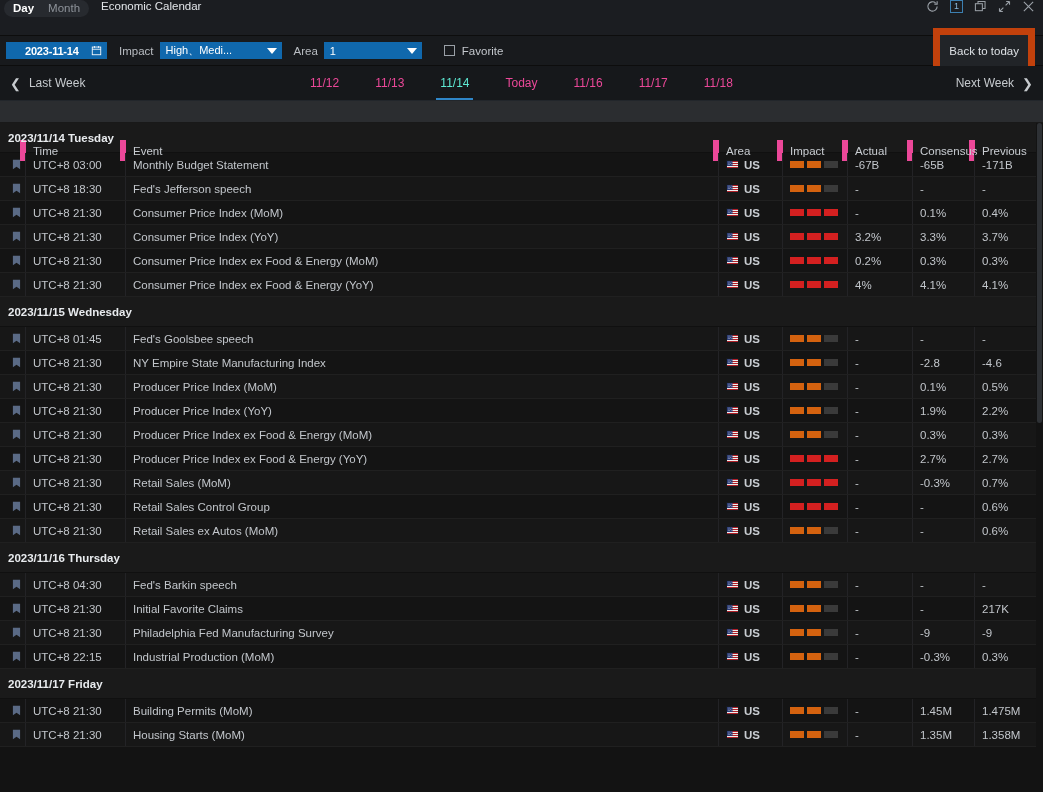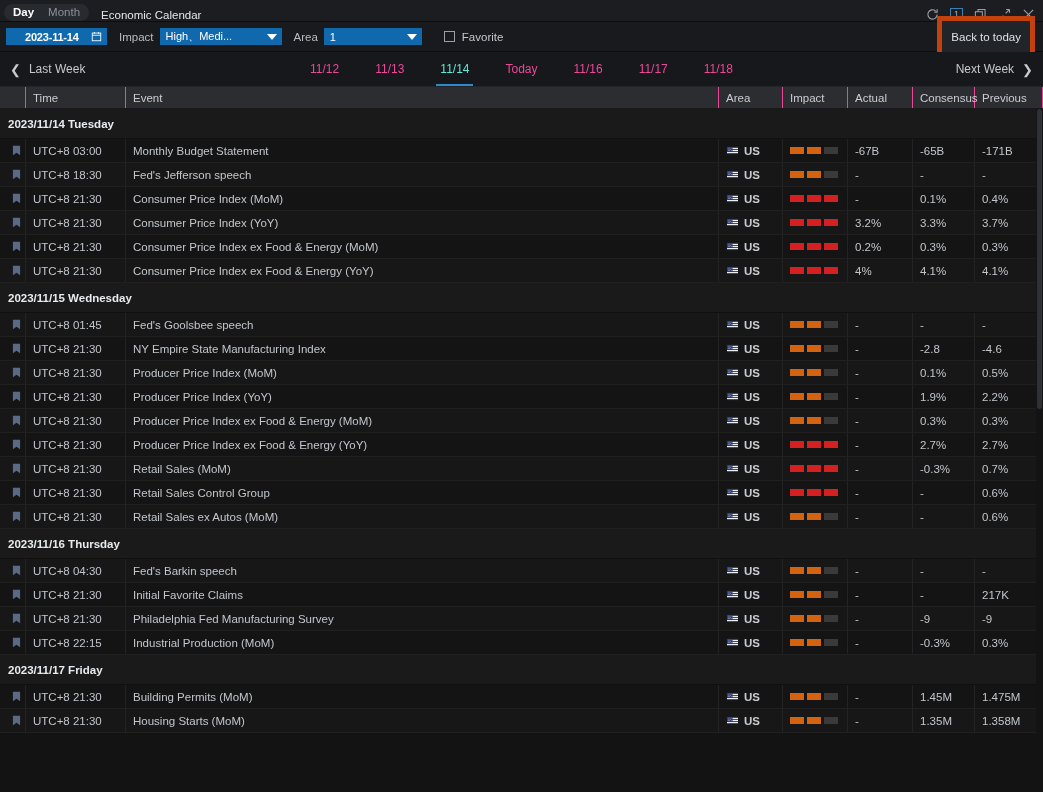--- a/index.html
+++ b/index.html
@@ -6,25 +6,25 @@
   html, body {
     width: 1043px; height: 792px;
     background: #131313;
     font-family: "Liberation Sans", sans-serif;
     color: #cfd2d6;
     overflow: hidden;
   }
 
   
   .titlebar {
-    height: 22px;
+    height: 36px;
     background: #1b1d21;
     display: flex;
-    align-items: flex-end;
-    padding: 0 6px 0 4px;
+    align-items: flex-start;
+    padding: 0 6px 16px 4px;
     border-bottom: 1px solid #0d0d0d;
   }
   .mode-tabs { display: flex; align-items: center; background: #272a2f; border-radius: 11px; height: 17px; padding: 0 2px; }
   .mode-tab {
     font-size: 11.5px; padding: 0 7px; line-height: 17px;
     color: #8d9299; cursor: pointer; border-radius: 10px; white-space: nowrap;
   }
   .mode-tab.active { color: #ffffff; font-weight: bold; }
   .app-title { font-size: 11.5px; color: #e2e5e9; margin-left: 12px; white-space: nowrap; }
   .tb-spacer { flex: 1; }
@@ -54,21 +54,21 @@
     display: flex; align-items: center; justify-content: space-between;
     padding: 0 5px 0 6px; cursor: pointer; color: #fff; font-size: 11px; gap: 32px;
   }
   .select.impact { width: 122px; }
   .select.area { width: 98px; }
   .caret { width: 0; height: 0; border-left: 5px solid transparent; border-right: 5px solid transparent; border-top: 6px solid #ffffff; }
   .fav-wrap { display: flex; align-items: center; margin-left: 22px; gap: 7px; cursor: pointer; }
   .checkbox { width: 11px; height: 11px; border: 1px solid #9aa0a7; background: transparent; }
   .fav-label { font-size: 11.5px; color: #c3c7cc; }
   .back-today {
-    margin-left: auto; background: #212428; border: 5px solid #c2410c;
+    margin-left: auto; background: #212428; border: 7px solid #c2410c;
     color: #dde1e5; font-size: 11.5px; height: 19px; padding: 16px 9px;
     display: flex; align-items: center; cursor: pointer;
   }
 
   
   .weeknav {
     height: 35px; background: #16181b; display: flex; align-items: center;
     padding: 0 10px; border-bottom: 1px solid #22262b; position: relative;
   }
   .wk-side { display: flex; align-items: center; gap: 8px; font-size: 12px; color: #c6cace; cursor: pointer; white-space: nowrap; }
@@ -83,21 +83,21 @@
     height: 2px; background: #2f86c8;
   }
   .chev { color: #c6cace; font-size: 13px; line-height: 1; }
 
   
   .table-wrap { position: relative; height: 697px; overflow: hidden; background: #131313; }
   .thead {
     display: flex; height: 22px; background: #2b2d30;
     border-bottom: 1px solid #191919; font-size: 11.5px; color: #c9cdd2;
   }
-  .thead .th { display: flex; align-items: center; padding-left: 7px; border-right: 1px solid #ec4899; height: 100%; }
+  .thead .th { display: flex; align-items: center; padding-left: 7px; border-right: 6px solid #ec4899; height: 100%; margin-top: 39px; }
   .c-flag  { width: 26px; flex: none; }
   .c-time  { width: 100px; flex: none; }
   .c-event { flex: 1 1 auto; min-width: 0; }
   .c-area  { width: 64px; flex: none; }
   .c-imp   { width: 65px; flex: none; }
   .c-act   { width: 65px; flex: none; }
   .c-cons  { width: 62px; flex: none; }
   .c-prev  { width: 68px; flex: none; }
 
   .tbody { height: 675px; overflow: hidden; }

